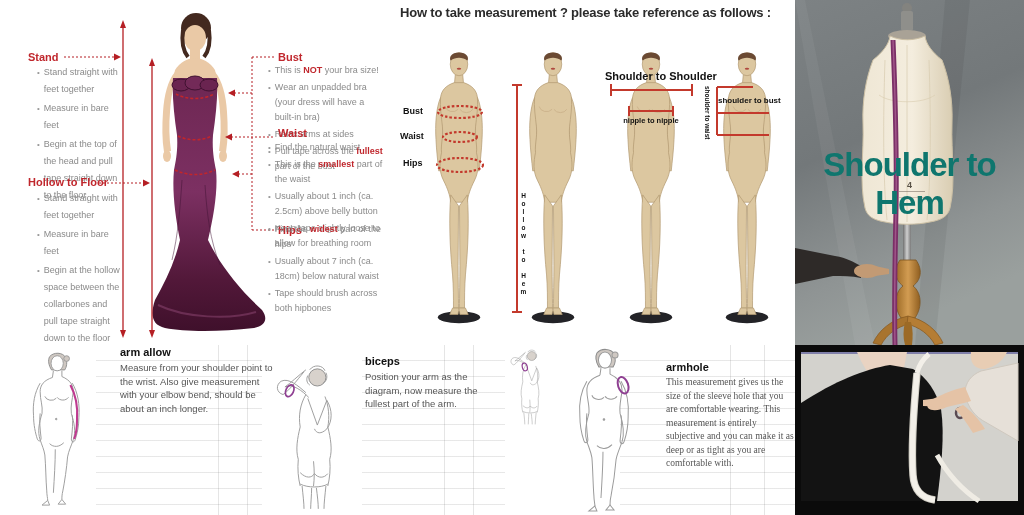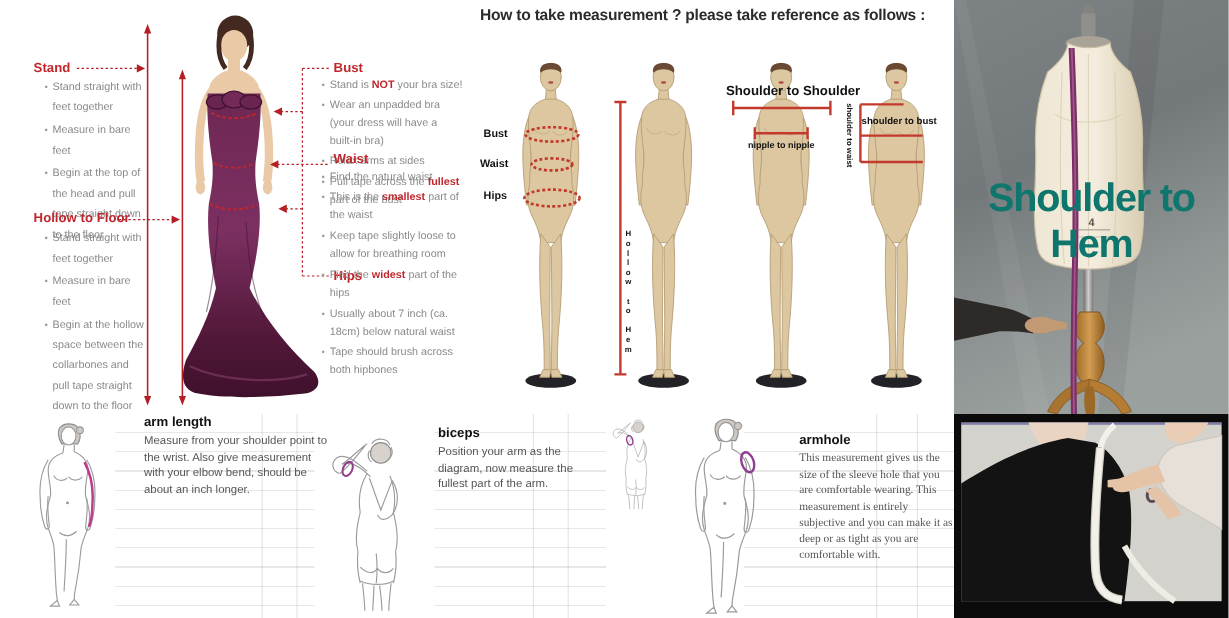--- a/index.html
+++ b/index.html
@@ -209,40 +209,43 @@
           <span>Measure in bare feet</span>
         </div>
       <div class="b">
           <span>Begin at the hollow space between the collarbones and pull tape straight down to the floor</span>
         </div>
     </div>
 
     <div class="m-title" style="left:278px;top:51px;">Bust</div>
     <div class="bullets lh15" style="left:268px;top:63px;width:118px;">
       <div class="b">
-          <span><span>Stand is </span><span class="em">NOT</span><span> your bra size!</span></span>
+          <span><span>This is </span><span class="em">NOT</span><span> your bra size!</span></span>
         </div>
       <div class="b">
           <span>Wear an unpadded bra (your dress will have a built-in bra)</span>
         </div>
       <div class="b">
           <span>Relax arms at sides</span>
         </div>
       <div class="b">
           <span><span>Pull tape across the </span><span class="em">fullest</span><span> part of the bust</span></span>
         </div>
     </div>
 
     <div class="m-title" style="left:278px;top:127px;">Waist</div>
     <div class="bullets lh15" style="left:268px;top:140px;width:118px;">
       <div class="b">
           <span>Find the natural waist</span>
         </div>
       <div class="b">
           <span><span>This is the </span><span class="em">smallest</span><span> part of the waist</span></span>
+        </div>
+      <div class="b">
+          <span>Usually about 1 inch (ca. 2.5cm) above belly button</span>
         </div>
       <div class="b">
           <span>Keep tape slightly loose to allow for breathing room</span>
         </div>
     </div>
 
     <div class="m-title" style="left:278px;top:224px;">Hips</div>
     <div class="bullets lh15" style="left:268px;top:222px;width:118px;">
       <div class="b">
           <span><span>Find the </span><span class="em">widest</span><span> part of the hips</span></span>
@@ -365,21 +368,21 @@
   <div class="vline" style="left:247px;"></div>
   <div class="vline" style="left:444px;"></div>
   <div class="vline" style="left:473px;"></div>
   <div class="vline" style="left:730px;"></div>
   <div class="vline" style="left:764px;"></div>
 
   <svg class="abs" style="left:8px;top:348px;" width="104" height="162" viewBox="0 0 110 165">
     <use href="#sym-sketch-front"></use>
     <path d="M66,36 C72,47 74,60 73,73 C73,81 72,88 70,93" stroke="#bf3a90" stroke-width="2.2" fill="none"></path>
   </svg>
-  <div class="bt-title" style="left:120px;top:346px;">arm length</div>
+  <div class="bt-title" style="left:120px;top:346px;">arm allow</div>
   <div class="bt-text" style="left:120px;top:361px;width:154px;">Measure from your shoulder point to the wrist. Also give measurement with your elbow bend, should be about an inch longer.</div>
 
   <svg class="abs" style="left:264px;top:360px;" width="100" height="152" viewBox="0 0 105 155">
     <use href="#sym-sketch-back"></use>
     <ellipse cx="27" cy="30" rx="4" ry="6.5" transform="rotate(25 27 30)" fill="none" stroke="#8f3f92" stroke-width="1.8"></ellipse>
   </svg>
   <div class="bt-title" style="left:365px;top:355px;">biceps</div>
   <div class="bt-text" style="left:365px;top:370px;width:138px;">Position your arm as the diagram, now measure the fullest part of the arm.</div>
 
   <svg class="abs" style="left:504px;top:348px;" width="52" height="77" viewBox="0 0 105 155">

